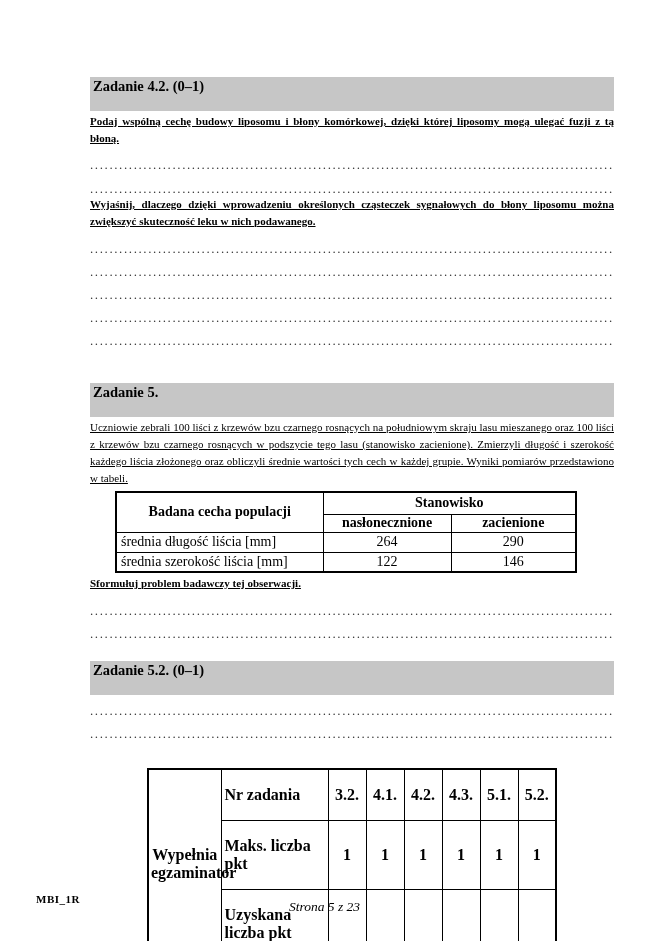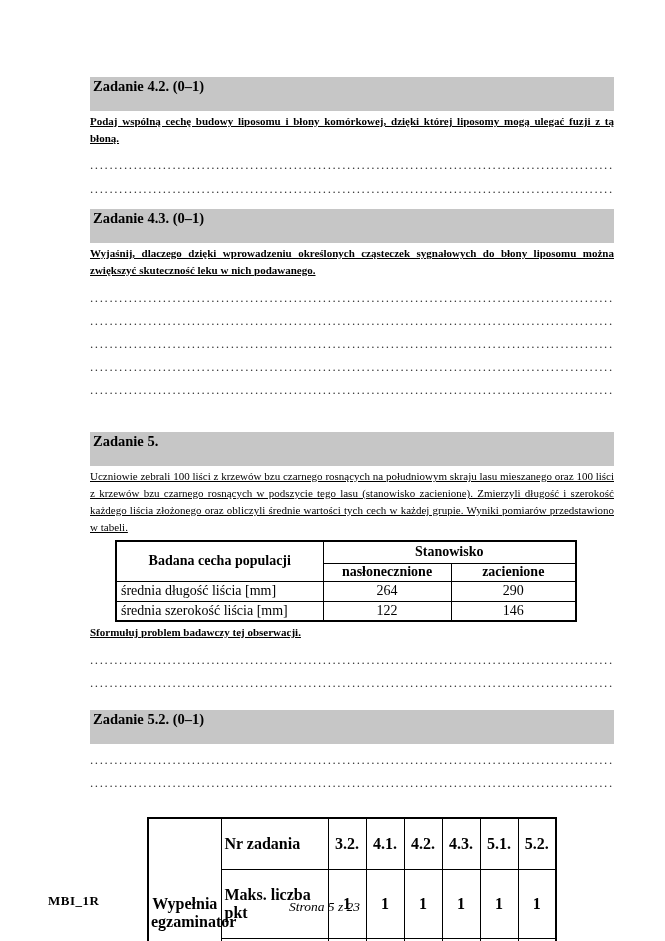--- a/index.html
+++ b/index.html
@@ -68,23 +68,23 @@
     border: 2px solid #000;
     font-size: 16px;
   }
   .score-table td { border: 1px solid #000; padding: 16px 3px; height: 16px; box-sizing: border-box; }
   .score-table .filler { font-weight: bold; text-align: center; padding: 0 2px; }
   .score-table .slbl { font-weight: bold; text-align: left; }
   .score-table .sc { font-weight: bold; text-align: center; }
 
   .footer-code {
     position: absolute;
-    left: 48px; top: 893px;
+    left: 36px; top: 893px;
     font-weight: bold;
-    font-size: 13px;
+    font-size: 11px;
     letter-spacing: 0.5px;
   }
   .footer-page {
     position: absolute;
     left: 0; top: 899px;
     width: 649px;
     text-align: center;
     font-size: 13.5px;
     font-style: italic;
   }
@@ -95,21 +95,20 @@
 <div class="content">
 
   <section>
     <div class="task-header mt-first" style="background: rgb(198, 198, 198);">Zadanie 4.2. (0–1)</div>
     <div class="task-body">Podaj wspólną cechę budowy liposomu i błony komórkowej, dzięki której liposomy mogą ulegać fuzji z tą błoną.</div>
     <div class="dotline mt13">..........................................................................................................................................................</div>
     <div class="dotline mt14">..........................................................................................................................................................</div>
   </section>
 
   <section>
-    <div class="task-header mt15" style="background: rgb(198, 198, 198);">Zadanie 4.3. (0–1)</div>
     <div class="task-body">Wyjaśnij, dlaczego dzięki wprowadzeniu określonych cząsteczek sygnałowych do błony liposomu można zwiększyć skuteczność leku w nich podawanego.</div>
     <div class="dotline mt14">..........................................................................................................................................................</div>
     <div class="dotline mt13">..........................................................................................................................................................</div>
     <div class="dotline mt13">..........................................................................................................................................................</div>
     <div class="dotline mt13">..........................................................................................................................................................</div>
     <div class="dotline mt13">..........................................................................................................................................................</div>
   </section>
 
   <section>
     <div class="task-header mt37" style="background: rgb(198, 198, 198);">Zadanie 5.</div>

